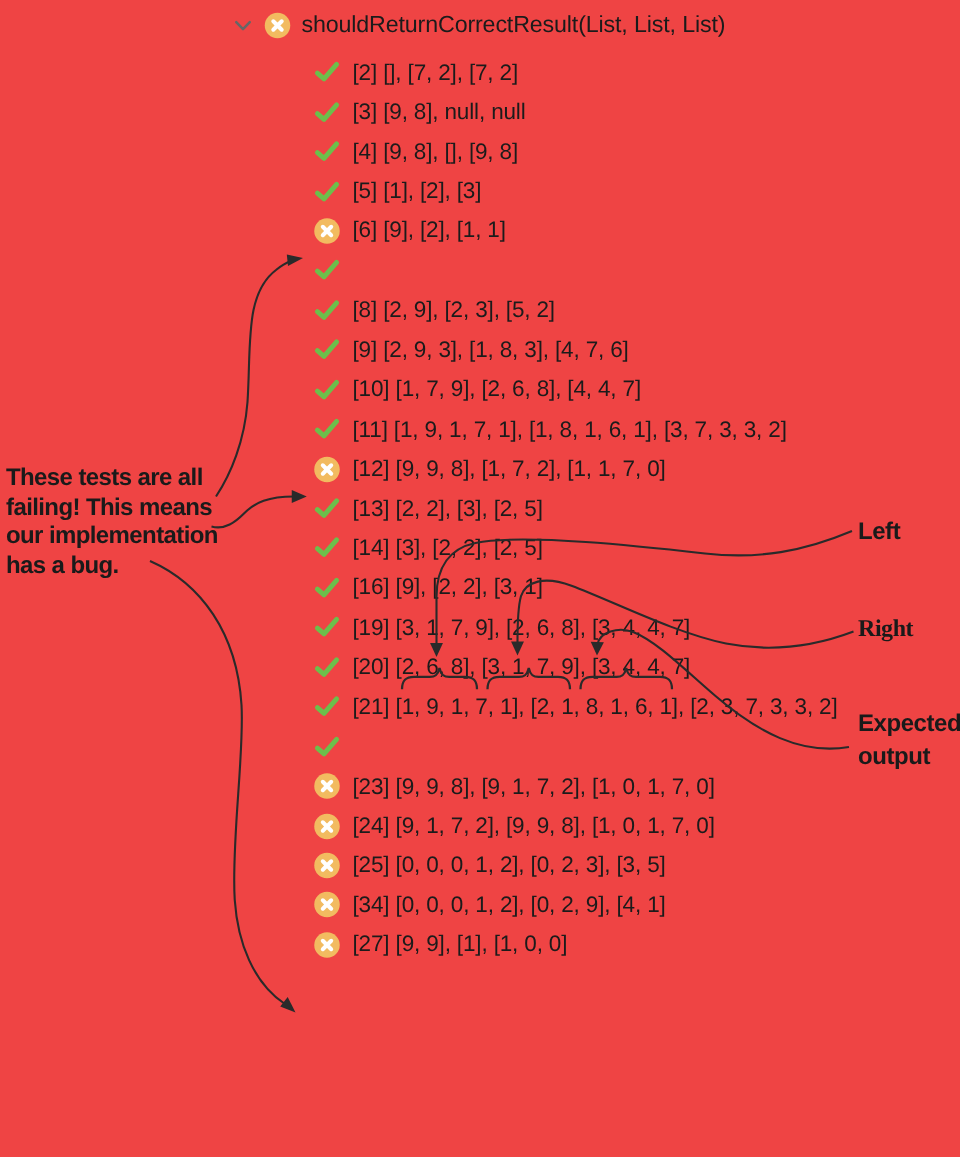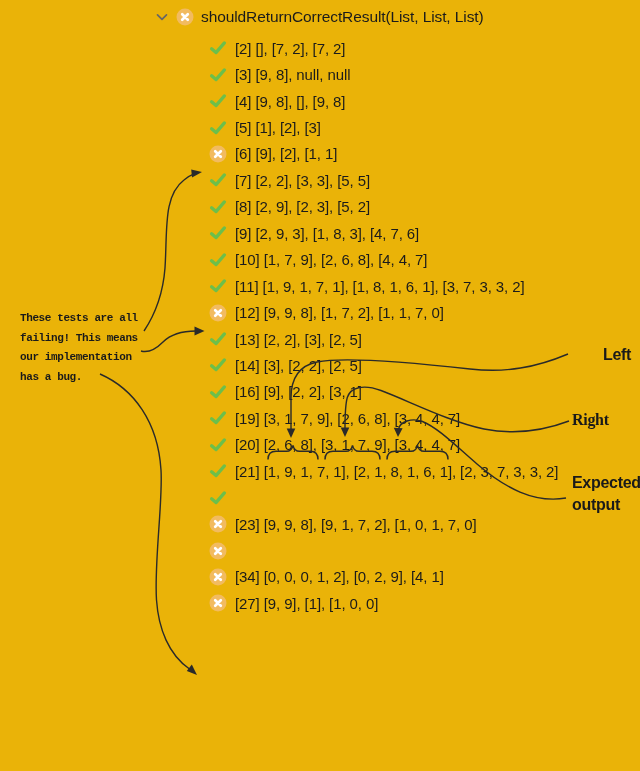--- a/index.html
+++ b/index.html
@@ -1,17 +1,17 @@
 <!DOCTYPE html>
 <html style="--pass: #6cbf4b; --fail: #f2bb60; --ink: #1b1b1b; --note: #1a1a1a; --line: #2a2a2a;"><head>
 <meta charset="utf-8">
 <style>
   :root { --pass:#6cbf4b; --fail:#f2bb60; --ink:#1b1b1b; --note:#1a1a1a; --line:#2a2a2a; }
   html,body { margin:0; padding:0; background:#fff; }
-  .stage { position:relative; width:640px; height:771px; background:#eab308; overflow:hidden;
+  .stage { position:relative; width:640px; height:771px; background:#ef4444; overflow:hidden;
            font-family:"Liberation Sans", sans-serif; color:var(--ink); }
 
   
   .header { position:absolute; left:155px; top:6px; height:22px; display:flex; align-items:center; gap:7px; }
   .chev { width:14px; height:14px; display:block; }
   .hdr-ic { width:18px; height:18px; display:block; }
   .title { font-size:15.5px; letter-spacing:-0.1px; white-space:nowrap; }
 
   
   .rows { position:absolute; left:209px; top:35px; }
@@ -21,24 +21,24 @@
   .row .ic-fail { display:none; }
   .row.fail .ic-fail { display:block; }
   .ic-pass path { stroke:var(--pass); }
   .ic-fail circle { fill:var(--fail); }
   .ic-fail path { stroke:#ffffff; }
   .chev path { stroke:#666666; }
   .hdr-ic circle { fill:var(--fail); }
   .hdr-ic path { stroke:#ffffff; }
 
   
-  .note { position:absolute; left:20px; top:309px; width:162px; font-weight:bold; font-size:11px;
-          line-height:19.5px; letter-spacing:-0.4px; white-space:pre-line; color:var(--note);font-family:Liberation Mono, monospace; }
+  .note { position:absolute; left:4px; top:309px; width:162px; font-weight:bold; font-size:16px;
+          line-height:19.5px; letter-spacing:-0.4px; white-space:pre-line; color:var(--note); }
   .callout { position:absolute; font-weight:bold; font-size:16px; letter-spacing:-0.3px; color:var(--note); }
-  .callout.left-lbl { left:603px; top:346px;text-align:right; }
+  .callout.left-lbl { left:572px; top:346px;text-align:right; }
   .callout.right-lbl { left:572px; top:411px;font-family:Liberation Serif, serif; }
   .callout.expected-lbl { left:572px; top:472px; width:86px; line-height:21.5px; }
 
   
   svg.overlay { position:absolute; left:0; top:0; width:640px; height:771px; pointer-events:none; }
   svg.overlay path.curve { fill:none; stroke:var(--line); stroke-width:1.4; }
   svg.overlay path.brace { fill:none; stroke:var(--line); stroke-width:1.5; }
   svg.overlay polygon.head { fill:var(--line); stroke:none; }
 </style>
 </head>
@@ -104,21 +104,20 @@
       </span>
       <span class="txt">[6] [9], [2], [1, 1]</span>
     </div>
       <div class="row pass">
       <span class="ic ic-pass">
         <svg viewBox="0 0 18 18" width="18" height="18">
           <path d="M2.6 9.8 L7 13.6 L15.4 3.9" fill="none" stroke-width="3.3" stroke-linecap="round" stroke-linejoin="round"></path>
         </svg>
       </span>
 
-      <span class="txt">[7] [2, 2], [3, 3], [5, 5]</span>
     </div>
       <div class="row pass">
       <span class="ic ic-pass">
         <svg viewBox="0 0 18 18" width="18" height="18">
           <path d="M2.6 9.8 L7 13.6 L15.4 3.9" fill="none" stroke-width="3.3" stroke-linecap="round" stroke-linejoin="round"></path>
         </svg>
       </span>
 
       <span class="txt">[8] [2, 9], [2, 3], [5, 2]</span>
     </div>
@@ -232,20 +231,31 @@
       <span class="txt">[23] [9, 9, 8], [9, 1, 7, 2], [1, 0, 1, 7, 0]</span>
     </div>
       <div class="row fail">
 
       <span class="ic ic-fail">
         <svg viewBox="0 0 18 18" width="18" height="18">
           <circle cx="9" cy="9" r="8.5"></circle>
           <path d="M6.2 6.2 L11.8 11.8 M11.8 6.2 L6.2 11.8" fill="none" stroke-width="2.7" stroke-linecap="round"></path>
         </svg>
       </span>
+      <span class="txt">[24] [9, 1, 7, 2], [9, 9, 8], [1, 0, 1, 7, 0]</span>
+    </div>
+      <div class="row fail">
+
+      <span class="ic ic-fail">
+        <svg viewBox="0 0 18 18" width="18" height="18">
+          <circle cx="9" cy="9" r="8.5"></circle>
+          <path d="M6.2 6.2 L11.8 11.8 M11.8 6.2 L6.2 11.8" fill="none" stroke-width="2.7" stroke-linecap="round"></path>
+        </svg>
+      </span>
+      <span class="txt">[25] [0, 0, 0, 1, 2], [0, 2, 3], [3, 5]</span>
     </div>
       <div class="row fail">
 
       <span class="ic ic-fail">
         <svg viewBox="0 0 18 18" width="18" height="18">
           <circle cx="9" cy="9" r="8.5"></circle>
           <path d="M6.2 6.2 L11.8 11.8 M11.8 6.2 L6.2 11.8" fill="none" stroke-width="2.7" stroke-linecap="round"></path>
         </svg>
       </span>
       <span class="txt">[34] [0, 0, 0, 1, 2], [0, 2, 9], [4, 1]</span>

